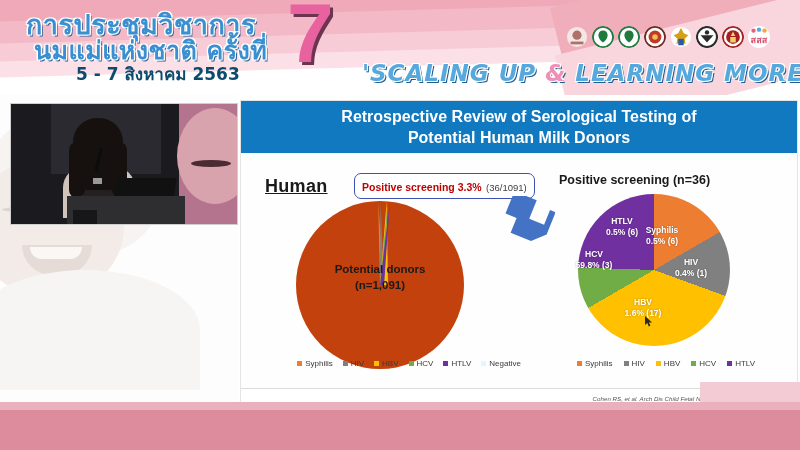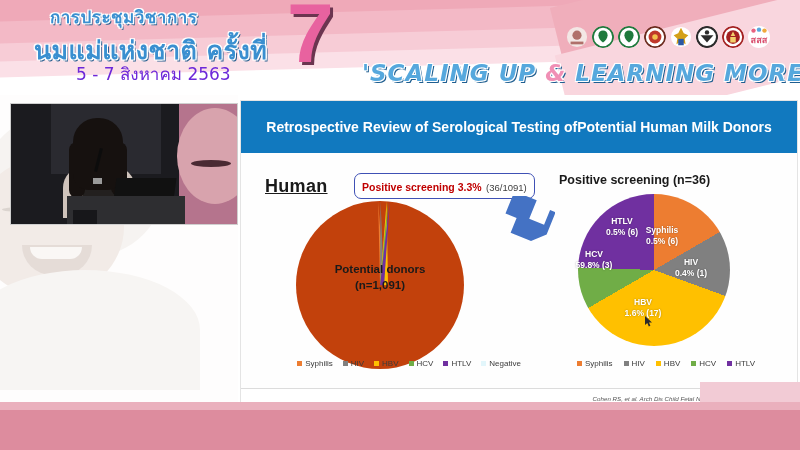--- a/index.html
+++ b/index.html
@@ -14,23 +14,23 @@
   .band2{top:10px;height:26px;background:#f3b9c6;transform:rotate(-1.6deg);}
   .band3{top:32px;height:22px;background:#f7ccd6;transform:rotate(-1.6deg);}
   .band4{top:50px;height:16px;background:#fbe0e7;transform:rotate(-1.6deg);}
   .band-r{position:absolute;right:-60px;top:-30px;width:300px;height:120px;background:#f0aebb;transform:rotate(-14deg);}
   .band-r2{position:absolute;right:-60px;top:18px;width:300px;height:80px;background:#f9d6de;transform:rotate(-14deg);}
 
   .thai-line{position:absolute;font-family:"DejaVu Sans",sans-serif;font-weight:bold;color:#3a8fd0;
              letter-spacing:.5px;white-space:nowrap;
              text-shadow:-1.2px -1.2px 0 #fff,1.2px -1.2px 0 #fff,-1.2px 1.2px 0 #fff,1.2px 1.2px 0 #fff,
                           2px 2px 0 #2a5f8f;}
-  .thai1{left:26px;top:3px;font-size:17px;margin-left:24px;}
+  .thai1{left:26px;top:3px;font-size:27px;}
   .thai2{left:16px;top:30px;font-size:25px;margin-left:18px;}
-  .thai-date{position:absolute;left:76px;top:60px;font-size:17px;font-weight:normal;color:#6d28d9;
+  .thai-date{position:absolute;left:76px;top:60px;font-size:17px;font-weight:bold;color:#0c4a6e;
              font-family:"DejaVu Sans",sans-serif;white-space:nowrap;}
 
   .big7{position:absolute;left:287px;top:-9px;font-size:84px;font-weight:bold;color:#e8629f;
         font-family:"Liberation Sans",sans-serif;line-height:1;
         text-shadow:3px 3px 0 #6b3550;}
 
   .tagline{position:absolute;left:362px;top:60px;font-size:23px;font-weight:bold;font-style:italic;
            color:#56a8dd;letter-spacing:1px;white-space:nowrap;font-family:"DejaVu Sans",sans-serif;
            text-shadow:-1px -1px 0 #fff,1px -1px 0 #fff,-1px 1px 0 #fff,1px 1px 0 #fff,2px 2px 0 #1f5e90;}
   .tagline .amp{color:#f08fb5;}
@@ -72,22 +72,22 @@
   .sp-mic{position:absolute;left:86px;top:44px;width:3px;height:24px;background:#0c0c0c;transform:rotate(14deg);}
   .sp-podium{position:absolute;left:56px;top:92px;width:118px;height:28px;background:#2e2e31;}
   .sp-podium2{position:absolute;left:62px;top:106px;width:24px;height:14px;background:#17171a;}
   .sp-laptop{position:absolute;left:104px;top:74px;width:60px;height:22px;background:#111;transform:skewX(-8deg);}
   .sp-badge{position:absolute;left:82px;top:74px;width:9px;height:6px;background:#9a9a9a;}
 
   
   #slide{position:absolute;left:240px;top:100px;width:556px;height:310px;background:#fefefe;
          border:1px solid #e4e4e4;}
   #slide-title{position:absolute;left:0;top:0;width:556px;height:52px;background:#1179bf;
-               color:#ffffff;display:flex;flex-direction:row;align-items:center;justify-content:center;
-               font-size:14px;font-weight:bold;line-height:1.32;text-align:center;}
+               color:#ffffff;display:flex;flex-direction:column;align-items:center;justify-content:center;
+               font-size:16px;font-weight:bold;line-height:1.32;text-align:center;}
   #slide-title span{display:block;}
 
   #result-label{position:absolute;left:24px;top:75px;font-size:18px;font-weight:bold;color:#1a1a1a;
                 text-decoration:underline;letter-spacing:.3px;}
 
   #callout{position:absolute;left:113px;top:72px;border:1.6px solid #3f51b5;border-radius:7px;
            background:#ffffff;padding:3px 7px;white-space:nowrap;}
   #callout .c-red{color:#c00000;font-weight:bold;font-size:10.5px;}
   #callout .c-grey{color:#404040;font-size:9.5px;}
 

